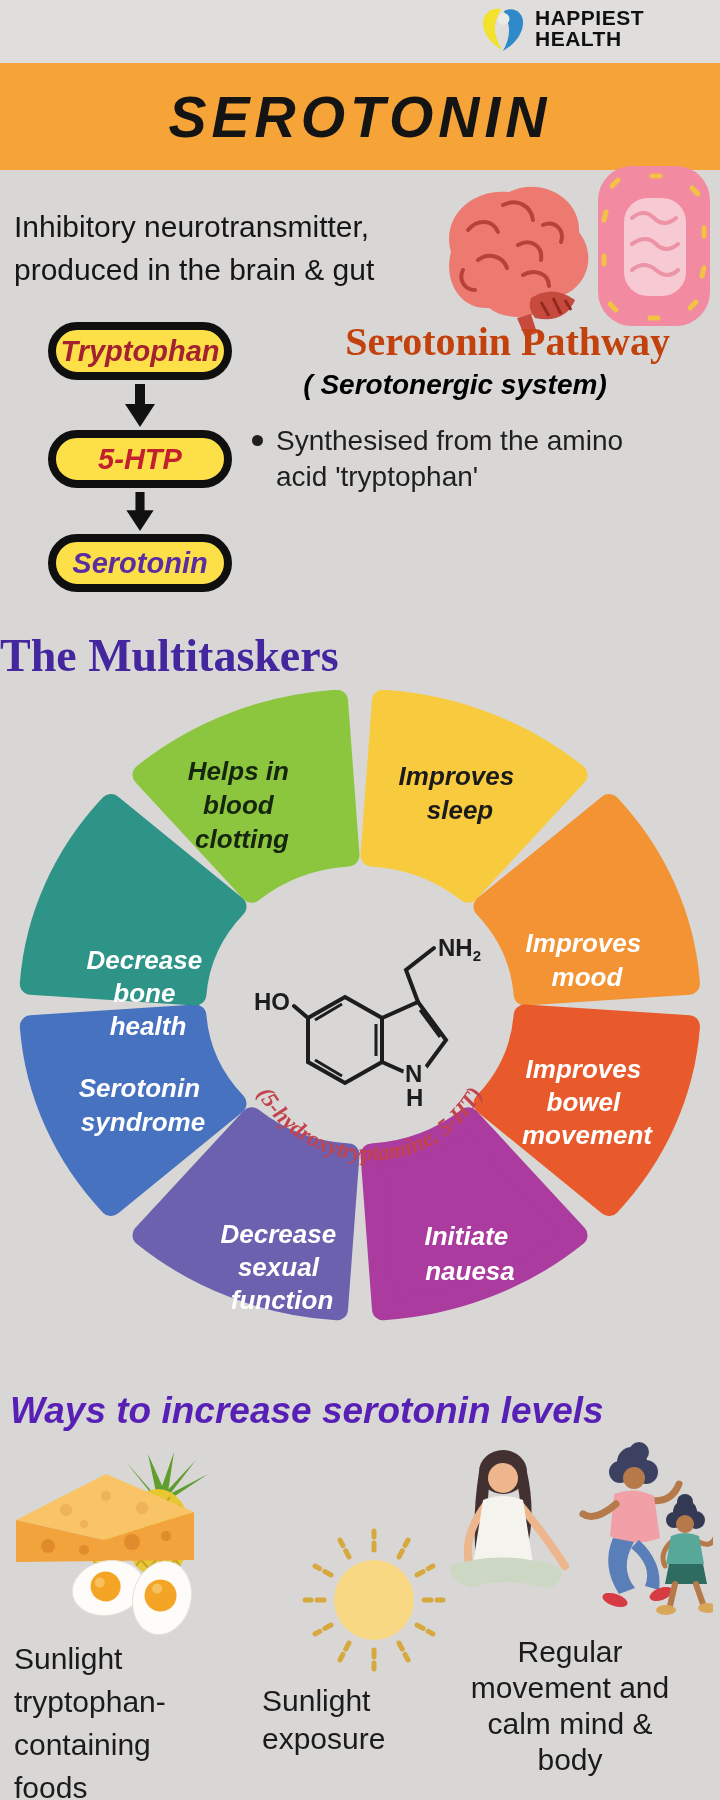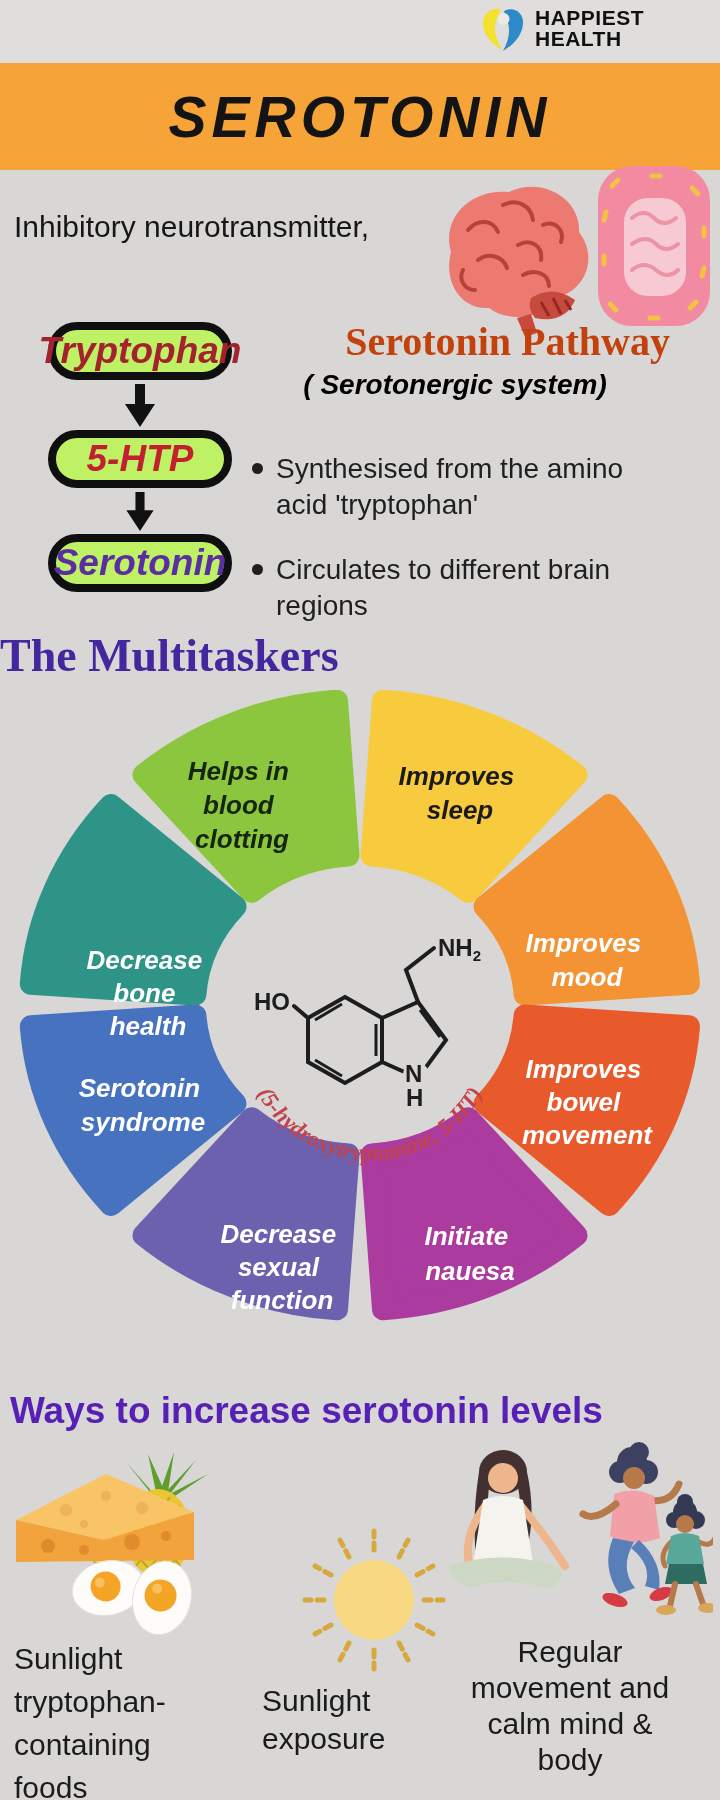--- a/index.html
+++ b/index.html
@@ -11,46 +11,46 @@
   .logo{position:absolute;right:76px;top:6px;display:flex;align-items:center;gap:9px;}
   .logo-text{font-weight:bold;font-size:21px;line-height:0.98;letter-spacing:0.5px;color:#101010;}
   
   .banner{position:absolute;top:63px;left:0;width:720px;height:107px;background:#f6a437;
           display:flex;align-items:center;justify-content:center;}
   .banner-title{font-size:57px;font-weight:800;font-style:italic;letter-spacing:5px;color:#141414;}
   
   .intro{position:absolute;left:14px;top:206px;font-size:30px;font-weight:500;color:#161616;line-height:1.42;}
   
   .step-box{position:absolute;left:48px;width:184px;height:58px;border:8px solid #0f0f0f;border-radius:30px;
-            background:#bef264;display:flex;align-items:center;justify-content:center;
-            font-size:37px;font-weight:bold;font-style:italic;box-sizing:border-box;}
+            background:#fde047;display:flex;align-items:center;justify-content:center;
+            font-size:29px;font-weight:bold;font-style:italic;box-sizing:border-box;}
   .step1{top:322px;color:#a42230;}
   .step2{top:430px;color:#c2202e;}
   .step3{top:534px;color:#5a2da3;}
   .arrow1{position:absolute;left:122px;top:384px;}
   .arrow2{position:absolute;left:122px;top:492px;}
   .pw-title{position:absolute;left:240px;top:318px;width:430px;text-align:right;
             font-family:"Liberation Serif",serif;font-size:40px;font-weight:bold;color:#c2410c;}
   .pw-sub{position:absolute;left:240px;top:369px;width:430px;text-align:center;
           font-size:28px;font-style:italic;font-weight:bold;color:#000000;}
   .pw-bullets{position:absolute;left:252px;top:423px;width:408px;font-size:28px;color:#1f1f1f;}
-  .bullet{display:flex;gap:13px;margin-bottom:13px;line-height:1.3;margin-top:28px;}
+  .bullet{display:flex;gap:13px;margin-bottom:13px;line-height:1.3;}
   .dot{width:11px;height:11px;border-radius:50%;background:#1f1f1f;margin-top:12px;flex:none;}
   
   .mt-title{position:absolute;left:0;top:629px;width:720px;
             font-family:"Liberation Serif",serif;font-size:46px;font-weight:bold;color:#44269f;}
   .wheel{position:absolute;left:10px;top:690px;}
   .seglabel{font-size:26px;font-weight:bold;font-style:italic;}
   .molbond{stroke:#1d1d1d;stroke-width:4;fill:none;stroke-linecap:round;}
   .moldbl{stroke:#1d1d1d;stroke-width:3;fill:none;}
   .molt{font-size:24px;font-weight:bold;fill:#1d1d1d;}
   .cap{font-size:23px;font-weight:bold;font-style:italic;font-family:"Liberation Serif",serif;}
   
   .ways-title{position:absolute;left:10px;top:1390px;font-size:37px;font-weight:bold;
-              color:#571fb5;}
+              font-style:italic;color:#571fb5;}
   .way-label{font-size:30px;color:#1b1b1b;}
   .way1-label{position:absolute;left:14px;top:1638px;line-height:1.43;}
   .way2-label{position:absolute;left:262px;top:1682px;width:216px;text-align:left;line-height:1.27;}
   .way3-label{position:absolute;left:425px;top:1634px;width:290px;text-align:center;line-height:1.2;}
 </style>
 </head>
 <body>
 
 <div id="page">
 
@@ -67,20 +67,21 @@
       </div>
     </div>
   </div>
 
   <div class="banner">
     <div class="banner-title">SEROTONIN</div>
   </div>
 
   <div class="intro">
     <div>Inhibitory neurotransmitter,</div>
+    <div>produced in the brain &amp; gut</div>
   </div>
 
   <svg class="abs" style="left:423px;top:170px;" width="182" height="168" viewBox="0 0 182 168">
     <path d="M28,82 C18,48 48,18 86,22 C118,6 158,28 156,62 C176,88 162,122 132,128 C120,150 84,152 66,138 C38,140 20,112 28,82 Z" fill="#ec7a70"></path>
     <g fill="none" stroke="#b8423a" stroke-width="4" stroke-linecap="round">
       <path d="M45,60 C55,48 70,50 75,62"></path>
       <path d="M80,35 C95,28 108,36 110,50"></path>
       <path d="M120,55 C132,50 142,60 138,72"></path>
       <path d="M55,90 C65,82 80,86 84,98"></path>
       <path d="M95,75 C108,68 120,76 118,90"></path>
@@ -131,27 +132,20 @@
   <div class="step-box step3">Serotonin</div>
 
   <div class="pw-title">Serotonin Pathway</div>
   <div class="pw-sub">( Serotonergic system)</div>
   <div class="pw-bullets">
     <div class="bullet">
       <span class="dot"></span>
       <span>
         <span>Synthesised from the amino</span><br>
         <span>acid 'tryptophan'</span>
-      </span>
-    </div>
-    <div class="bullet">
-      <span class="dot"></span>
-      <span>
-        <span>Circulates to different  brain</span><br>
-        <span>regions</span>
       </span>
     </div>
   </div>
 
   <div class="mt-title">The Multitaskers</div>
 
   <svg class="wheel" width="700" height="645" viewBox="0 0 700 645" xmlns="http://www.w3.org/2000/svg">
     <defs>
       <path id="capArc" d="M 232 335 A 128.2 128.2 0 1 0 488 335"></path>
     </defs>

